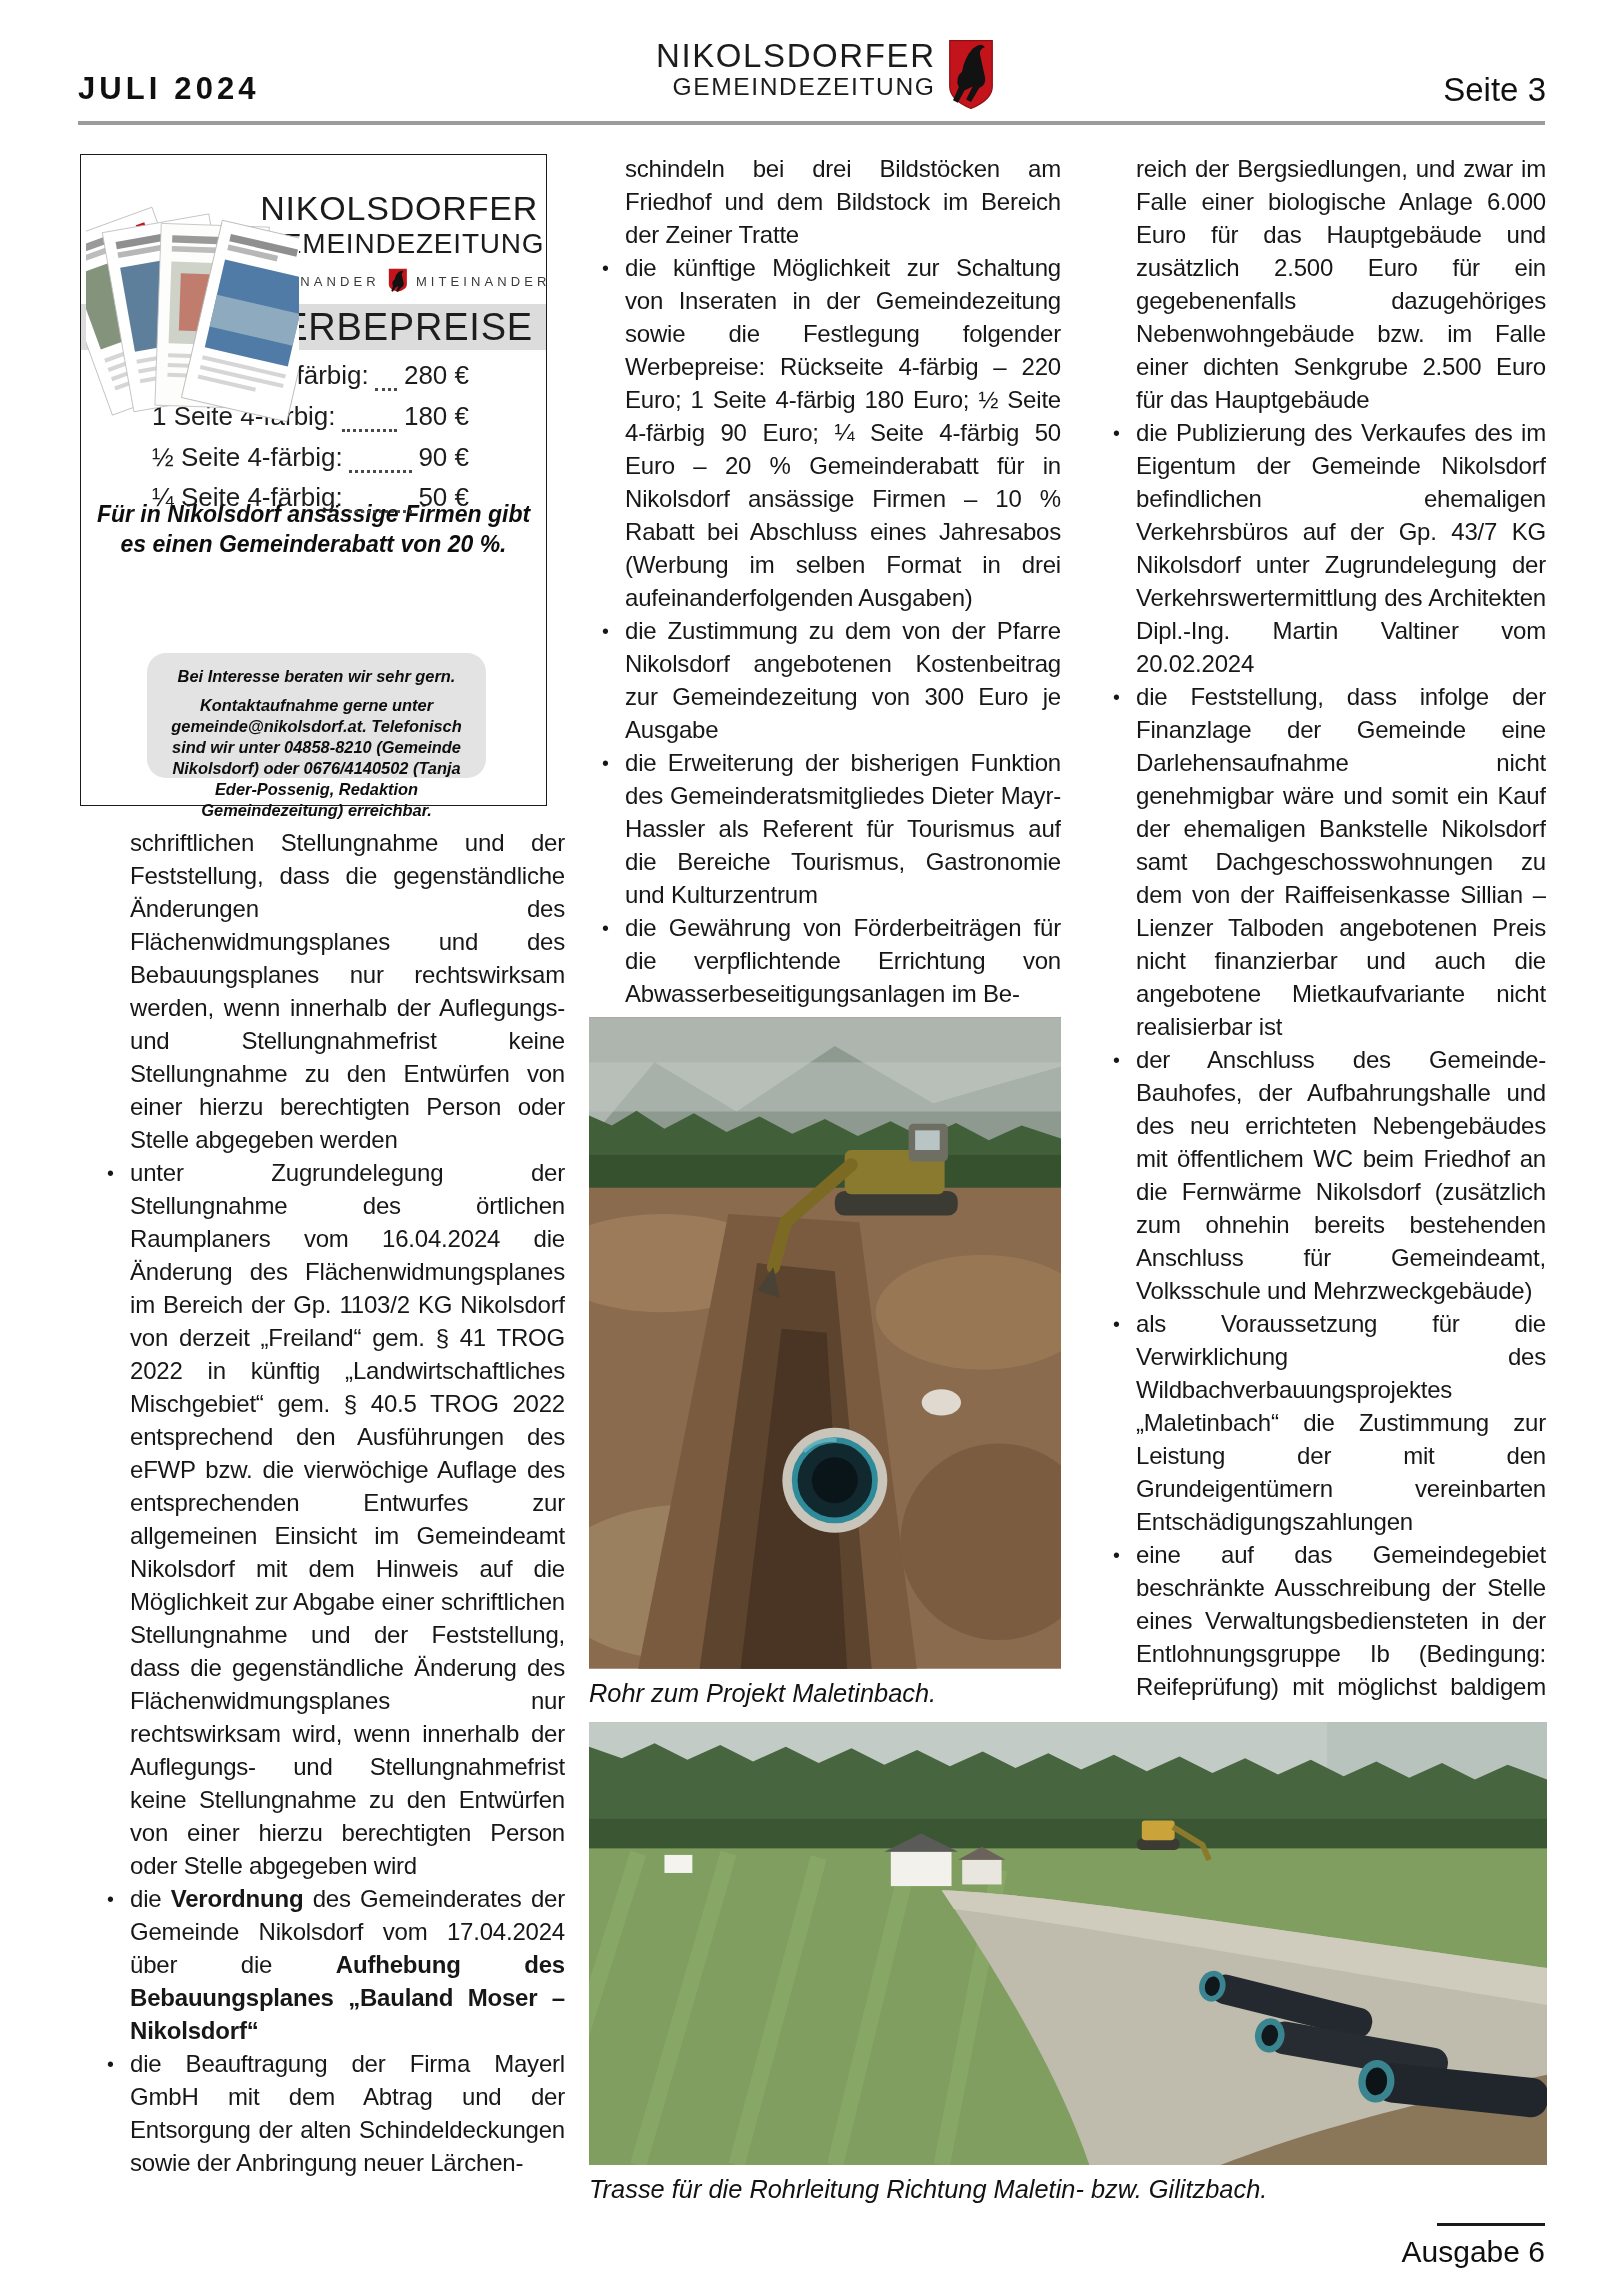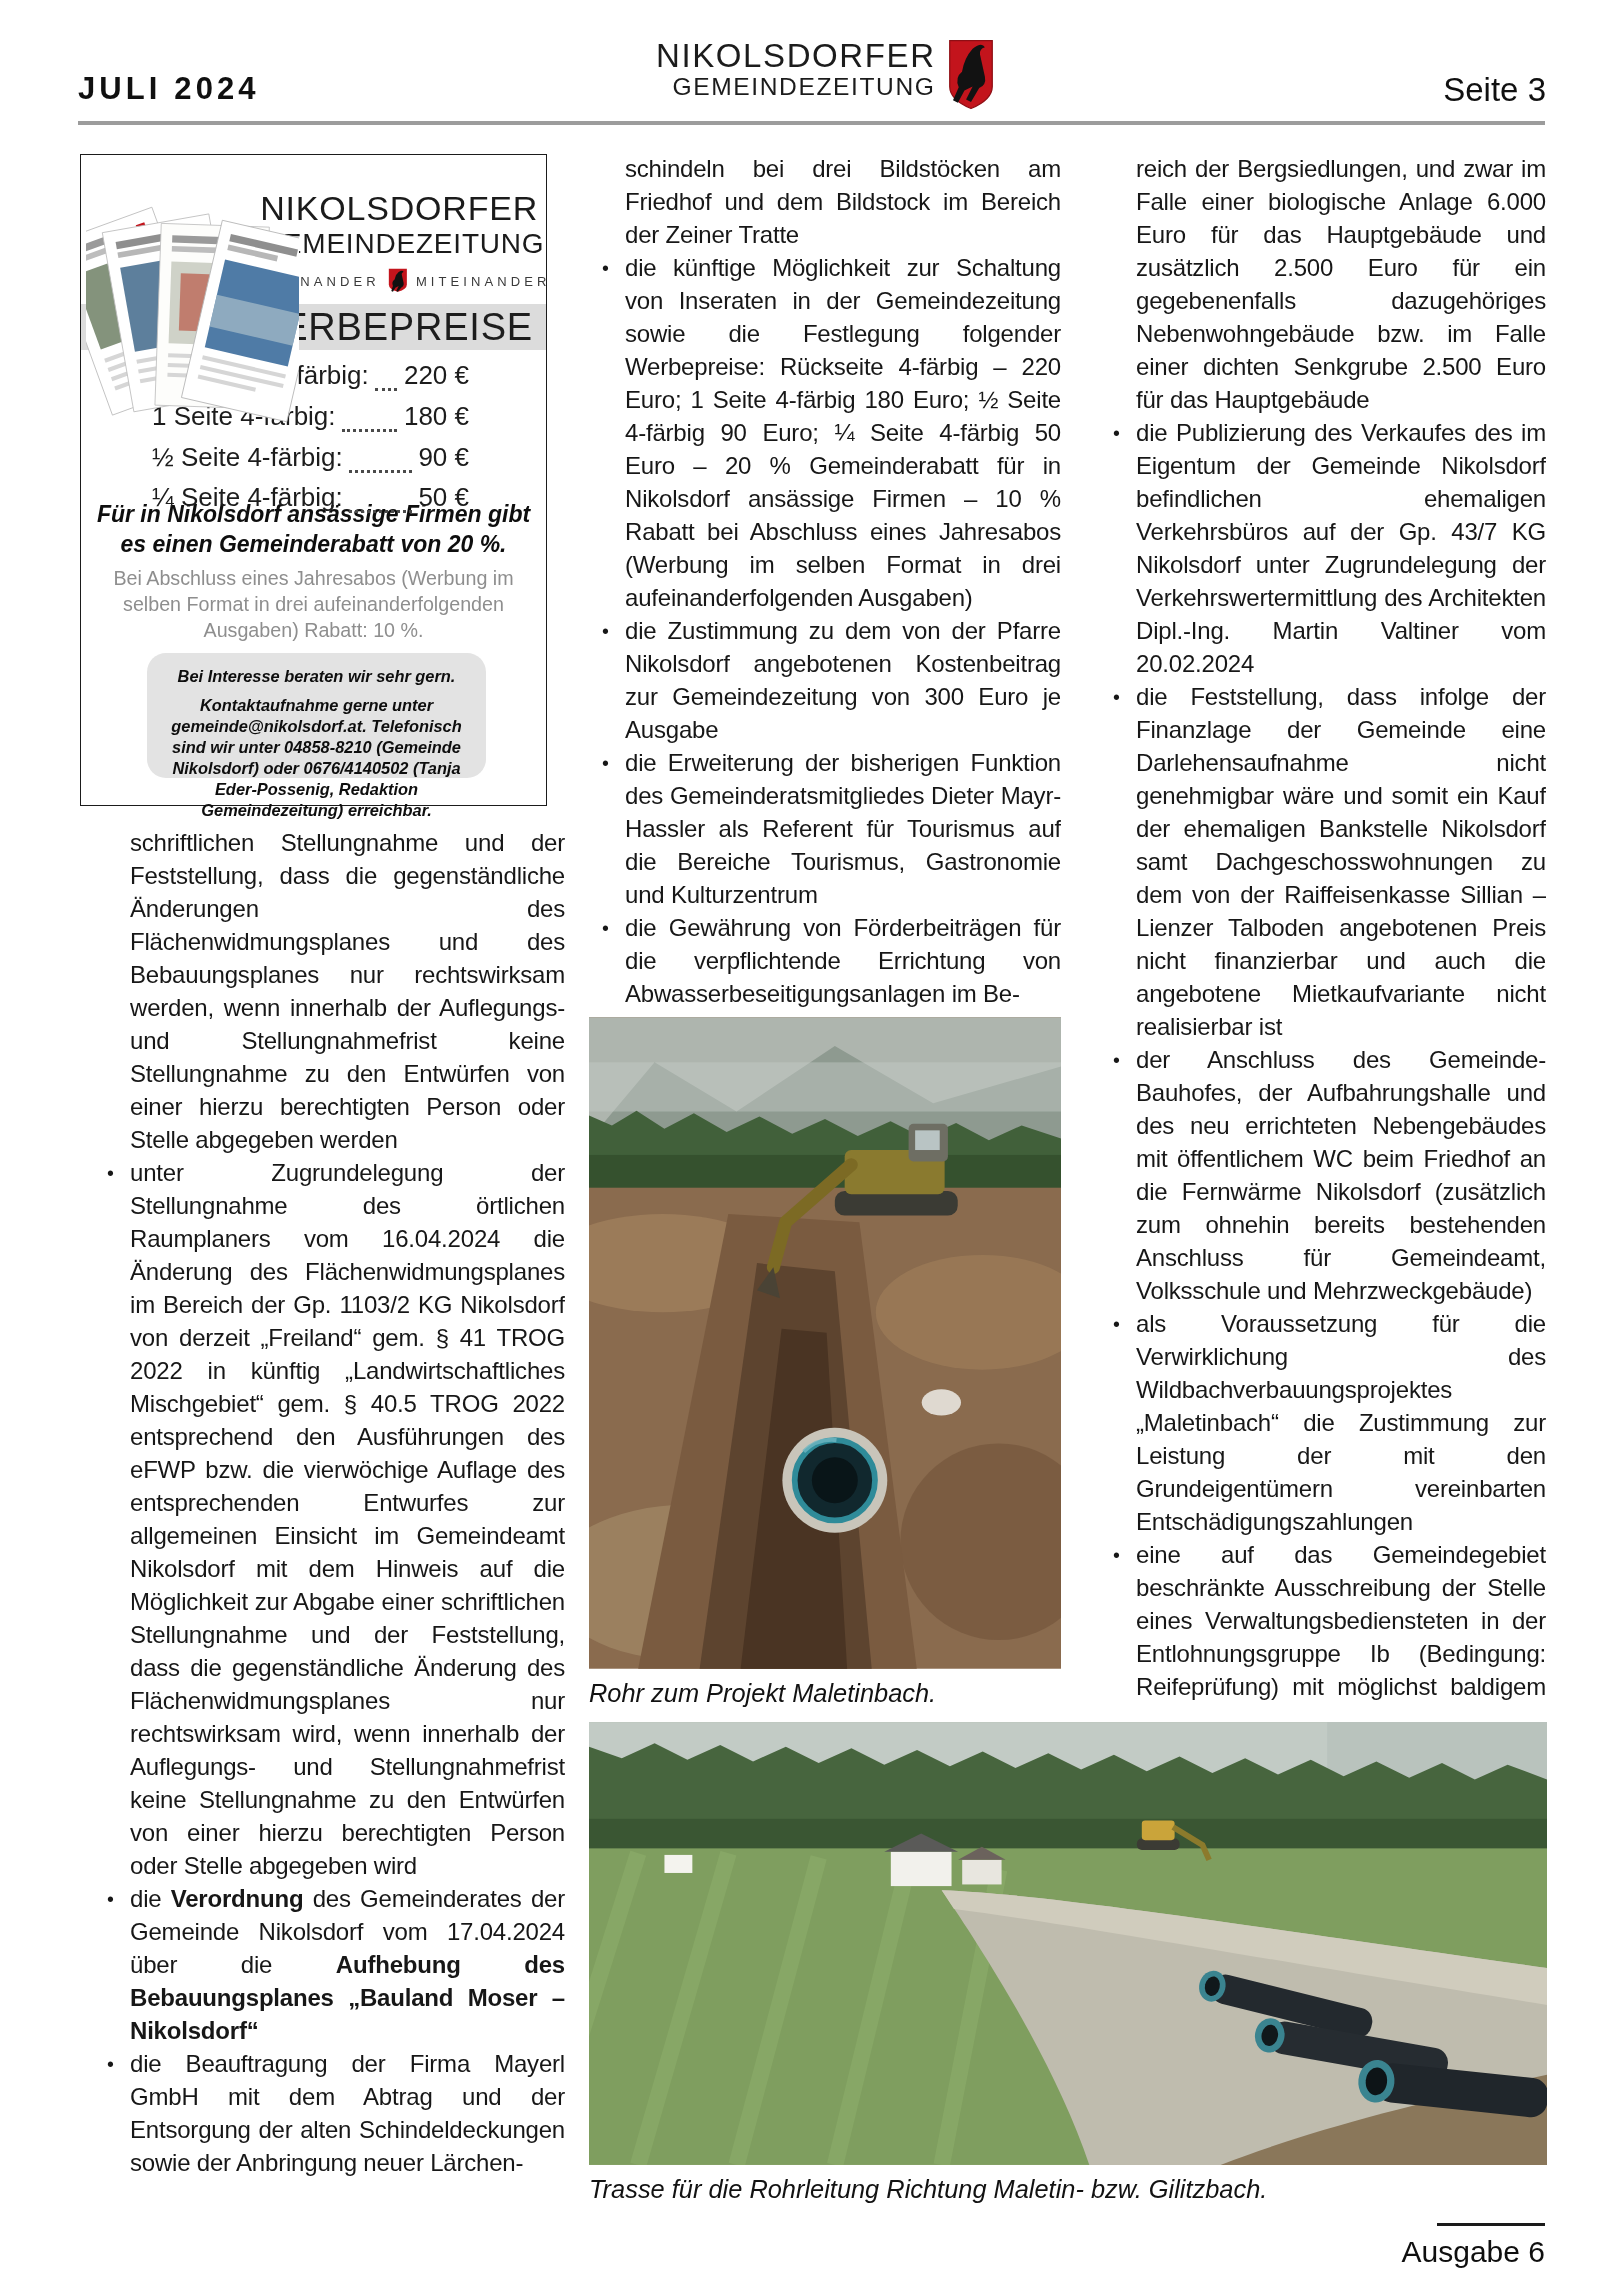--- a/index.html
+++ b/index.html
@@ -140,40 +140,39 @@
         </span>
         <span>MITEINANDER</span>
       </div>
     </div>
     <div class="band"></div>
     <div class="band-text">WERBEPREISE</div>
     <div class="prices" id="price-list">
         <div class="prow">
           <span class="plabel">Rückseite 4-färbig:</span>
           <span class="pleader"></span>
-          <span class="pprice">220 €</span>
+          <span class="pprice">280 €</span>
         </div>
         <div class="prow">
           <span class="plabel">1 Seite 4-färbig:</span>
           <span class="pleader"></span>
           <span class="pprice">180 €</span>
         </div>
         <div class="prow">
           <span class="plabel">½ Seite 4-färbig:</span>
           <span class="pleader"></span>
           <span class="pprice">90 €</span>
         </div>
         <div class="prow">
           <span class="plabel">¼ Seite 4-färbig:</span>
           <span class="pleader"></span>
           <span class="pprice">50 €</span>
         </div>
       </div>
     <div class="discount">Für in Nikolsdorf ansässige Firmen gibt es einen Gemeinderabatt von 20 %.</div>
-    <div class="abonote">Bei Abschluss eines Jahresabos (Werbung im selben Format in drei aufeinanderfolgenden Ausgaben) Rabatt: 10 %.</div>
     <div class="contact" id="contact-box">
         <div class="c1">Bei Interesse beraten wir sehr gern.</div>
         <div class="c2">Kontaktaufnahme gerne unter gemeinde@nikolsdorf.at. Telefonisch sind wir unter 04858-8210 (Gemeinde Nikolsdorf) oder 0676/4140502 (Tanja Eder-Possenig, Redaktion Gemeindezeitung) erreichbar.</div>
       </div>
   </div>
 
   <div class="colbody" id="col-left-body">
       <div class="block"><span>schriftlichen Stellungnahme und der Feststellung, dass die gegenständliche Änderungen des Flächenwidmungsplanes und des Bebauungsplanes nur rechtswirksam werden, wenn innerhalb der Auflegungs- und Stellungnahmefrist keine Stellungnahme zu den Entwürfen von einer hierzu berechtigten Person oder Stelle abgegeben werden</span></div>
       <div class="block"><span class="bullet">•</span><span>unter Zugrundelegung der Stellungnahme des örtlichen Raumplaners vom 16.04.2024 die Änderung des Flächenwidmungsplanes im Bereich der Gp. 1103/2 KG Nikolsdorf von derzeit „Freiland“ gem. § 41 TROG 2022 in künftig „Landwirtschaftliches Mischgebiet“ gem. § 40.5 TROG 2022 entsprechend den Ausführungen des eFWP bzw. die vierwöchige Auflage des entsprechenden Entwurfes zur allgemeinen Einsicht im Gemeindeamt Nikolsdorf mit dem Hinweis auf die Möglichkeit zur Abgabe einer schriftlichen Stellungnahme und der Feststellung, dass die gegenständliche Änderung des Flächenwidmungsplanes nur rechtswirksam wird, wenn innerhalb der Auflegungs- und Stellungnahmefrist keine Stellungnahme zu den Entwürfen von einer hierzu berechtigten Person oder Stelle abgegeben wird</span></div>
       <div class="block"><span class="bullet">•</span><span>die </span><span class="bold">Verordnung</span><span> des Gemeinderates der Gemeinde Nikolsdorf vom 17.04.2024 über die </span><span class="bold">Aufhebung des Bebauungsplanes „Bauland Moser – Nikolsdorf“</span></div>

